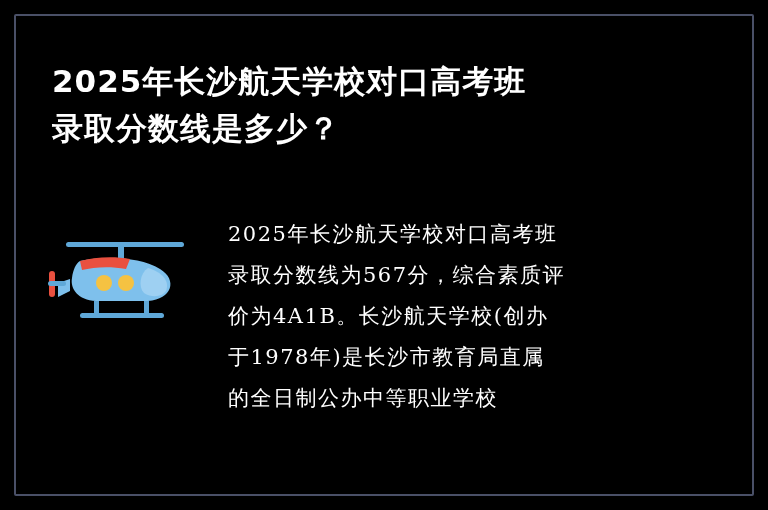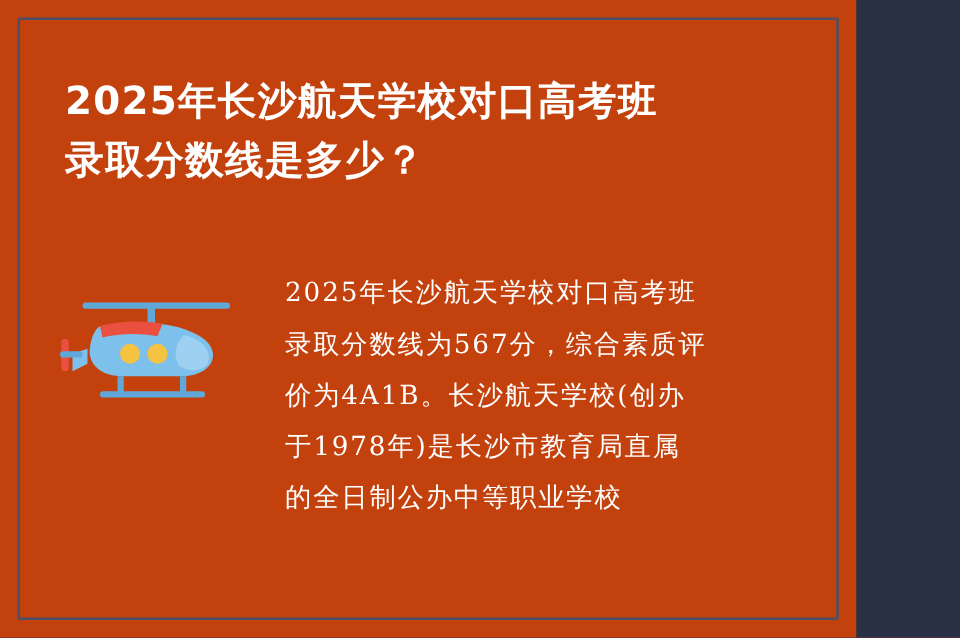--- a/index.html
+++ b/index.html
@@ -8,23 +8,23 @@
     background: #2b3145;
   }
   body {
     width: 768px;
     height: 510px;
     overflow: hidden;
     font-family: "Liberation Sans", sans-serif;
   }
   #card {
     position: relative;
-    width: 685px;
+    width: 768px;
     height: 510px;
-    background: #c2410c;
+    background: #000000;
     box-sizing: border-box;
   }
   #frame {
     position: absolute;
     left: 14px;
     top: 14px;
     right: 14px;
     bottom: 14px;
     border: 2px solid #4a5067;
     border-radius: 2px;

